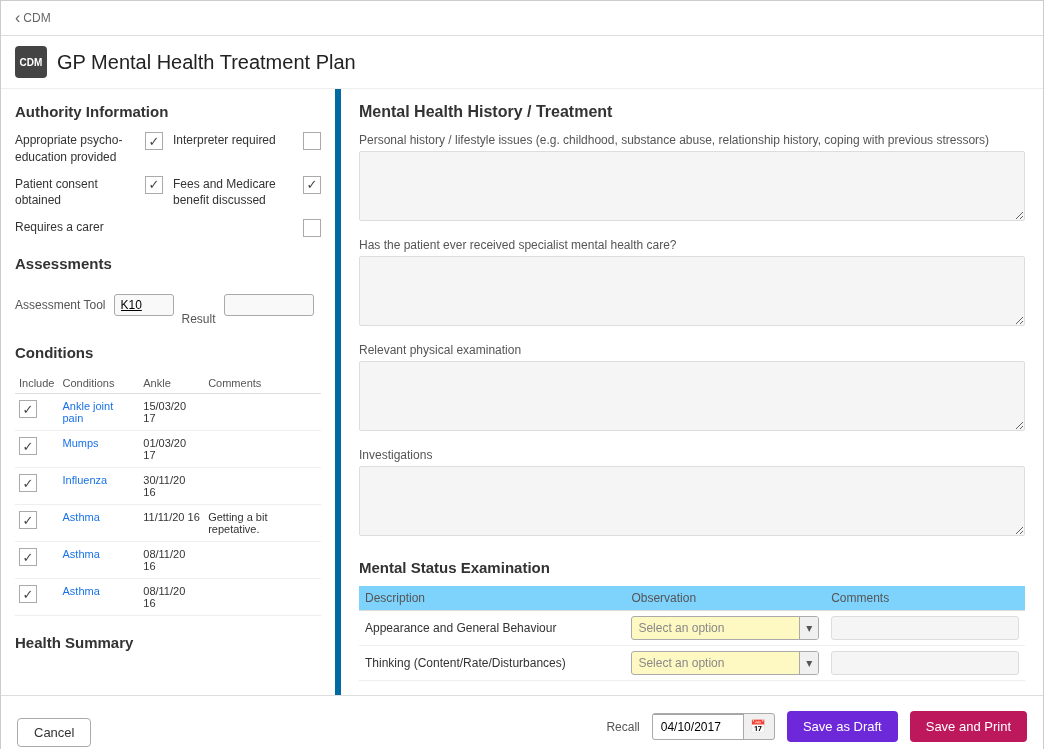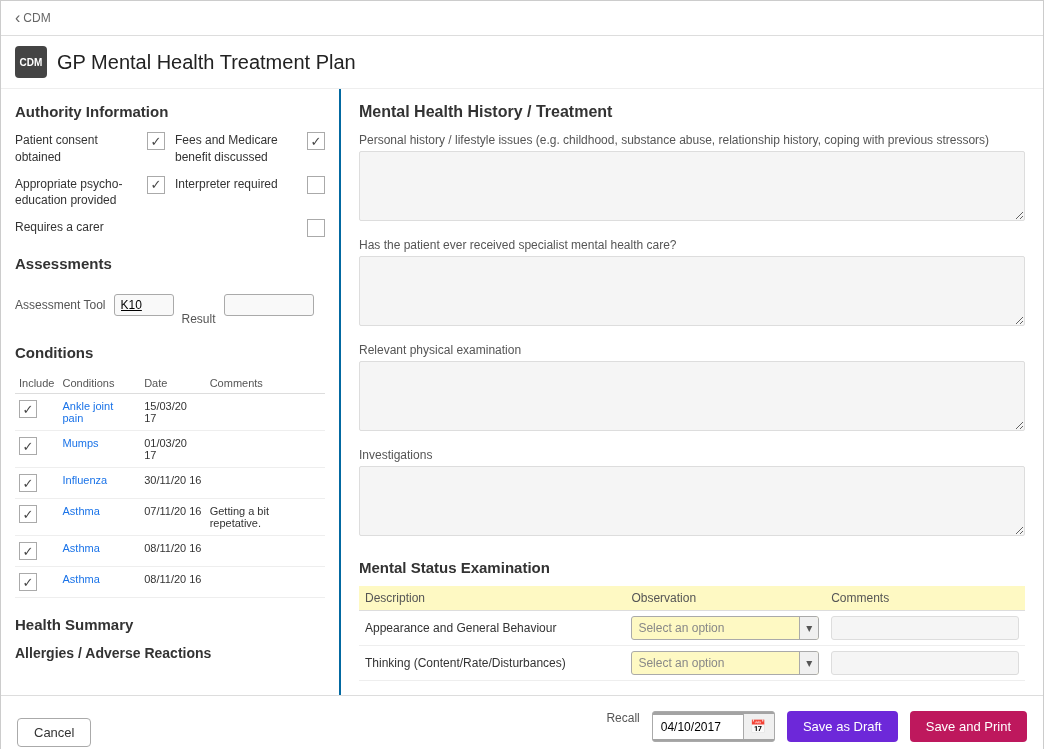--- a/index.html
+++ b/index.html
@@ -6,21 +6,21 @@
     body { font-family: Arial, sans-serif; font-size: 13px; background: #f0f0f0; color: #333; }
     .app-container { width: 1044px; min-height: 749px; background: #fff; border: 1px solid #ccc; display: flex; flex-direction: column; }
     .top-nav { padding: 8px 14px; border-bottom: 1px solid #ddd; display: flex; align-items: center; gap: 6px; }
     .nav-back { color: #666; font-size: 12px; cursor: pointer; display: flex; align-items: center; gap: 3px; }
     .nav-back::before { content: '‹'; font-size: 16px; }
     .header { padding: 10px 14px 10px; border-bottom: 1px solid #eee; display: flex; align-items: center; gap: 10px; }
     .header-logo { width: 32px; height: 32px; background: #444; border-radius: 4px; color: #fff; font-size: 10px; font-weight: bold; display: flex; align-items: center; justify-content: center; }
     .header-title { font-size: 20px; font-weight: normal; color: #222; }
     .main-content { display: flex; flex: 1; overflow: hidden; }
     
-    .left-panel { width: 340px; min-width: 340px; border-right: 2px solid #0369a1; padding: 14px; overflow-y: auto; }
+    .left-panel { width: 340px; min-width: 340px; border-right: 6px solid #0369a1; padding: 14px; overflow-y: auto; }
     .section-title { font-size: 15px; font-weight: bold; color: #333; margin-bottom: 12px; }
     .authority-section { margin-bottom: 18px; }
     .authority-row { display: flex; align-items: flex-start; margin-bottom: 10px; gap: 10px; }
     .authority-item { display: flex; align-items: flex-start; gap: 6px; flex: 1; }
     .authority-label { font-size: 12px; color: #333; flex: 1; line-height: 1.4; }
     .checkbox-box { width: 18px; height: 18px; border: 1px solid #aaa; background: #fff; display: flex; align-items: center; justify-content: center; flex-shrink: 0; cursor: pointer; }
     .checkbox-box.checked::after { content: '✓'; font-size: 13px; color: #444; }
     .assessments-section { margin-bottom: 18px; }
     .assessment-row { display: flex; align-items: center; gap: 8px; margin-top: 8px; }
     .assessment-label { font-size: 12px; color: #555; }
@@ -37,31 +37,31 @@
     .allergies-title { font-size: 14px; font-weight: bold; color: #333; }
     
     .right-panel { flex: 1; padding: 14px 18px; overflow-y: auto; position: relative; }
     .right-section-title { font-size: 16px; font-weight: bold; color: #333; margin-bottom: 12px; }
     .mh-label { font-size: 12px; color: #555; margin-bottom: 4px; }
     .mh-textarea { width: 100%; border: 1px solid #ddd; border-radius: 2px; background: #f5f5f5; padding: 6px; font-size: 12px; resize: vertical; color: #333; margin-bottom: 14px; min-height: 70px; }
     
     .mse-section { margin-top: 6px; }
     .mse-title { font-size: 15px; font-weight: bold; color: #333; margin-bottom: 10px; }
     .mse-table { width: 100%; border-collapse: collapse; font-size: 12px; }
-    .mse-table th { text-align: left; padding: 5px 6px; color: #555; font-weight: normal; border-bottom: 1px solid #ddd; background: #fef9c3; }
+    .mse-table th { text-align: left; padding: 5px 6px; color: #555; font-weight: normal; border-bottom: 1px solid #ddd; background: #7dd3fc; }
     .mse-table td { padding: 5px 6px; border-bottom: 1px solid #eee; vertical-align: middle; }
     .mse-select-wrapper { display: flex; align-items: center; border: 1px solid #aaa; border-radius: 3px; background: #fef9c3; overflow: hidden; }
     .mse-select { border: none; outline: none; background: transparent; font-size: 12px; color: #888; padding: 4px 6px; flex: 1; -webkit-appearance: none; cursor: pointer; }
     .mse-select-arrow { padding: 4px 6px; color: #555; font-size: 12px; border-left: 1px solid #aaa; background: #f0f0f0; }
     .mse-comment-input { border: 1px solid #ddd; border-radius: 3px; padding: 4px 6px; font-size: 12px; width: 100%; background: #f5f5f5; }
     
     .footer { border-top: 1px solid #ddd; padding: 10px 16px; display: flex; align-items: center; justify-content: space-between; background: #fff; }
     .footer-left { display: flex; gap: 10px; }
     .cancel-btn { border: 1px solid #aaa; background: #fff; padding: 6px 16px; border-radius: 4px; font-size: 13px; cursor: pointer; color: #333; margin-top: 12px; }
-    .footer-right { display: flex; gap: 12px; }
+    .footer-right { display: flex; align-items: center; gap: 12px; }
     .recall-label { font-size: 12px; color: #555; }
     .recall-date-wrapper { display: flex; align-items: center; border: 1px solid #aaa; border-radius: 3px; overflow: hidden; background: #a3a3a3; }
     .recall-date-input { border: none; outline: none; padding: 5px 8px; font-size: 12px; width: 90px; }
     .recall-cal-btn { border: none; border-left: 1px solid #aaa; background: #f0f0f0; padding: 5px 7px; cursor: pointer; font-size: 13px; }
     .save-draft-btn { background: #6d28d9; color: #fff; border: none; padding: 8px 16px; border-radius: 4px; font-size: 13px; cursor: pointer; }
     .save-print-btn { background: #be185d; color: #fff; border: none; padding: 8px 16px; border-radius: 4px; font-size: 13px; cursor: pointer; }
   </style>
 </head>
 <body>
 
@@ -78,37 +78,37 @@
 
   <div class="main-content">
 
     <div class="left-panel">
 
       <div class="authority-section">
         <div class="section-title">Authority Information</div>
 
         <div class="authority-row">
           <div class="authority-item">
+            <span class="authority-label">Appropriate psycho-education provided</span>
+            <div class="checkbox-box checked"></div>
+          </div>
+          <div class="authority-item">
+            <span class="authority-label">Interpreter required</span>
+            <div class="checkbox-box"></div>
+          </div>
+        </div>
+
+        <div class="authority-row">
+          <div class="authority-item">
             <span class="authority-label">Patient consent obtained</span>
             <div class="checkbox-box checked"></div>
           </div>
           <div class="authority-item">
             <span class="authority-label">Fees and Medicare benefit discussed</span>
             <div class="checkbox-box checked"></div>
-          </div>
-        </div>
-
-        <div class="authority-row">
-          <div class="authority-item">
-            <span class="authority-label">Appropriate psycho-education provided</span>
-            <div class="checkbox-box checked"></div>
-          </div>
-          <div class="authority-item">
-            <span class="authority-label">Interpreter required</span>
-            <div class="checkbox-box"></div>
           </div>
         </div>
 
         <div class="authority-row">
           <div class="authority-item">
             <span class="authority-label">Requires a carer</span>
             <div class="checkbox-box"></div>
           </div>
         </div>
       </div>
@@ -123,21 +123,21 @@
         </div>
       </div>
 
       <div class="conditions-section">
         <div class="section-title">Conditions</div>
         <table class="conditions-table">
           <thead>
             <tr>
               <th>Include</th>
               <th>Conditions</th>
-              <th>Date</th>
+              <th>Ankle</th>
               <th>Comments</th>
             </tr>
           </thead>
           <tbody id="conditions-tbody">
           <tr>
     <td>
                   <div class="checkbox-box checked"></div>
                 </td>
     <td><a class="condition-link">Ankle joint pain</a></td>
     <td>15/03/20 17</td>
@@ -157,21 +157,21 @@
                 </td>
     <td><a class="condition-link">Influenza</a></td>
     <td>30/11/20 16</td>
     <td></td>
   </tr>
               <tr>
     <td>
                   <div class="checkbox-box checked"></div>
                 </td>
     <td><a class="condition-link">Asthma</a></td>
-    <td>07/11/20 16</td>
+    <td>11/11/20 16</td>
     <td>Getting a bit repetative.</td>
   </tr>
               <tr>
     <td>
                   <div class="checkbox-box checked"></div>
                 </td>
     <td><a class="condition-link">Asthma</a></td>
     <td>08/11/20 16</td>
     <td></td>
   </tr>
@@ -184,23 +184,20 @@
     <td></td>
   </tr>
             </tbody>
         </table>
       </div>
 
       <div class="health-summary-section">
         <div class="section-title">Health Summary</div>
       </div>
 
-      <div class="allergies-section">
-        <div class="allergies-title">Allergies / Adverse Reactions</div>
-      </div>
     </div>
 
     <div class="right-panel">
       <div class="right-section-title">Mental Health History / Treatment</div>
 
       <div>
         <div class="mh-label">Personal history / lifestyle issues (e.g. childhood, substance abuse, relationship history, coping with previous stressors)</div>
         <textarea class="mh-textarea" rows="4" style=""></textarea>
       </div>
       <div>

